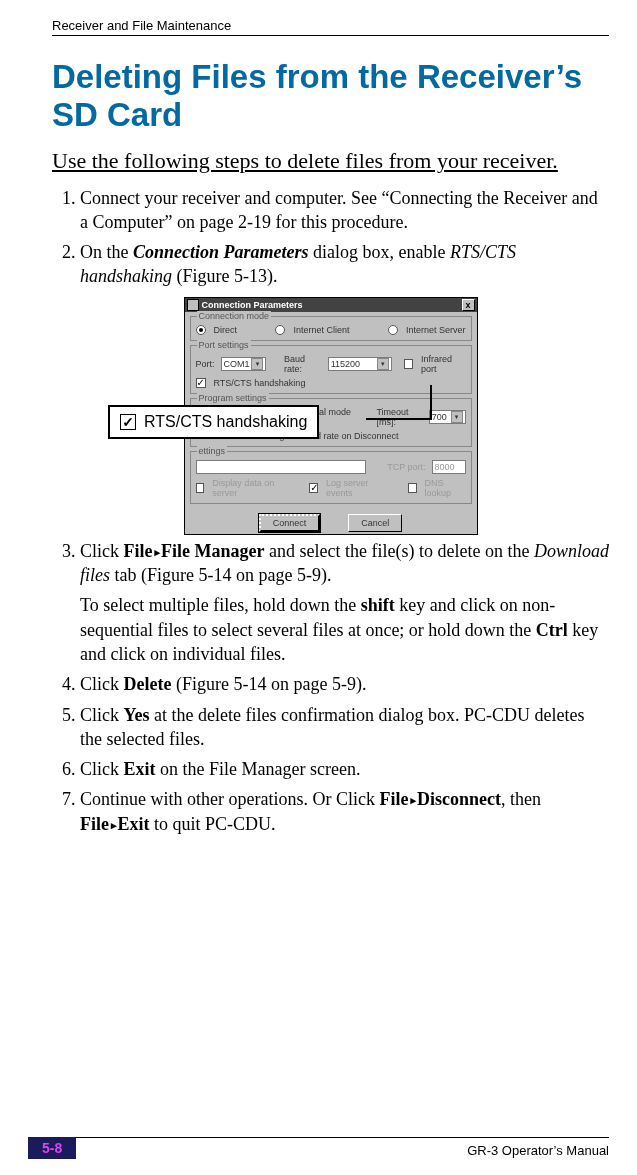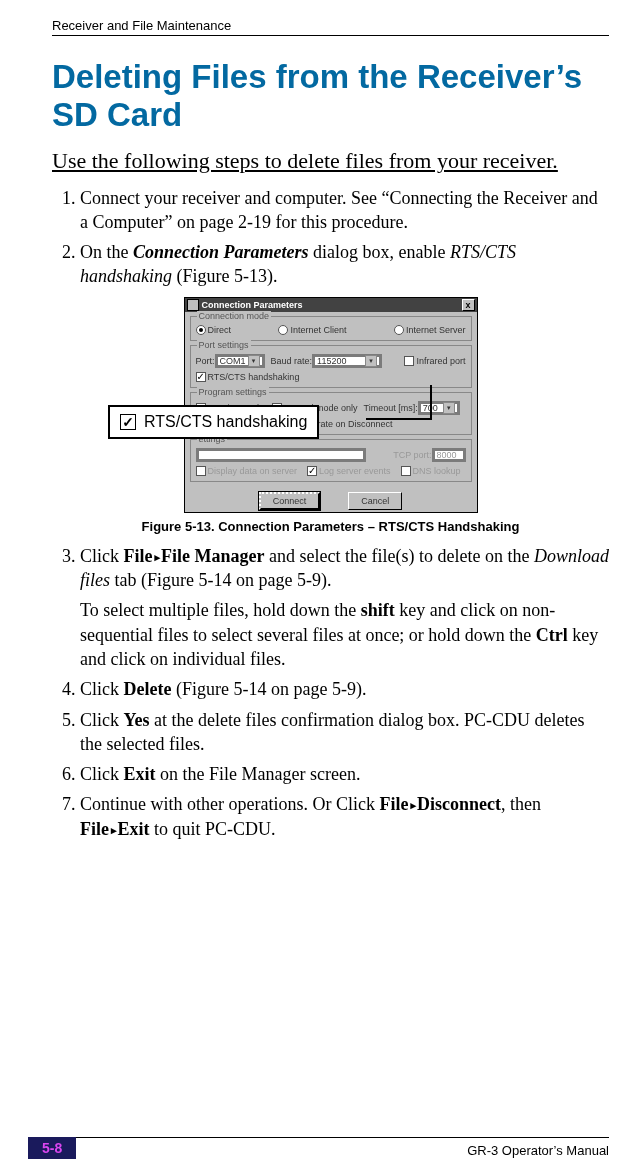--- a/index.html
+++ b/index.html
@@ -101,30 +101,30 @@
   }
   .group > .glegend {
     position: absolute;
     top: -6px;
     left: 6px;
     background: #c0c0c0;
     padding: 0 2px;
     font-size: 9px;
     color: #555;
   }
-  .row { display: flex; align-items: center; flex-wrap: nowrap; }
+  .row { display: flex; align-items: center; gap: 6px; flex-wrap: nowrap; }
   .row + .row { margin-top: 4px; }
   .radio, .check {
     width: 10px; height: 10px; display:inline-block; border:1px solid #555; background:#fff; margin-right:2px; position:relative;
   }
   .radio { border-radius: 50%; }
   .radio.on::after { content:""; position:absolute; inset:2px; background:#000; border-radius:50%; }
   .check.on::after { content:"\2713"; position:absolute; left:0; top:-2px; font-size:10px; color:#000; }
   .combo, .txt {
-    background:#fff; border:3px solid #3b82f6; height:14px; display:inline-flex; align-items:center; padding:0 2px; font-size:9px; color:#333;
+    background:#fff; border:1px solid #3b82f6; height:14px; display:inline-flex; align-items:center; padding:0 2px; font-size:9px; color:#333;
   }
   .combo .dd { margin-left:auto; width:12px; height:12px; background:#c0c0c0; border:1px solid #888; font-size:7px; text-align:center; line-height:10px; }
   .btn {
     background:#c0c0c0; border:1px solid #000; border-top-color:#fff; border-left-color:#fff;
     height:18px; padding:0 12px; font-size:9px; display:inline-flex; align-items:center;
   }
   .btn.primary { border:2px solid #000; border-top-color:#fff; border-left-color:#fff; border-style: dotted solid solid dotted; outline: 1px solid #000; }
   .dlg-buttons { display:flex; justify-content:center; gap:28px; padding: 6px 0 2px 0; }
   .faded { color:#999; }
 
@@ -315,21 +315,20 @@
       <div class="callout-box">
         <span class="cb">✓</span>
         <span>RTS/CTS handshaking</span>
       </div>
       <div class="callout-line1"></div>
       <div class="callout-line2"></div>
     </div>
 
   </div>
 
-  <div class="figcap">Figure 5-13. Connection Parameters – RTS/CTS Handshaking</div>
 
   <ol class="steps" start="3">
     <li>
       <span>Click </span><span class="b">File</span><span class="b arrowsep"></span><span class="b">File Manager</span><span> and select the file(s) to delete on the </span><span class="i">Download files</span><span> tab (Figure 5-14 on page 5-9).</span>
       <div class="sub">
         <span>To select multiple files, hold down the </span><span class="b">shift</span><span> key and click on non-sequential files to select several files at once; or hold down the </span><span class="b">Ctrl</span><span> key and click on individual files.</span>
       </div>
     </li>
     <li>
       <span>Click </span><span class="b">Delete</span><span> (Figure 5-14 on page 5-9).</span>

